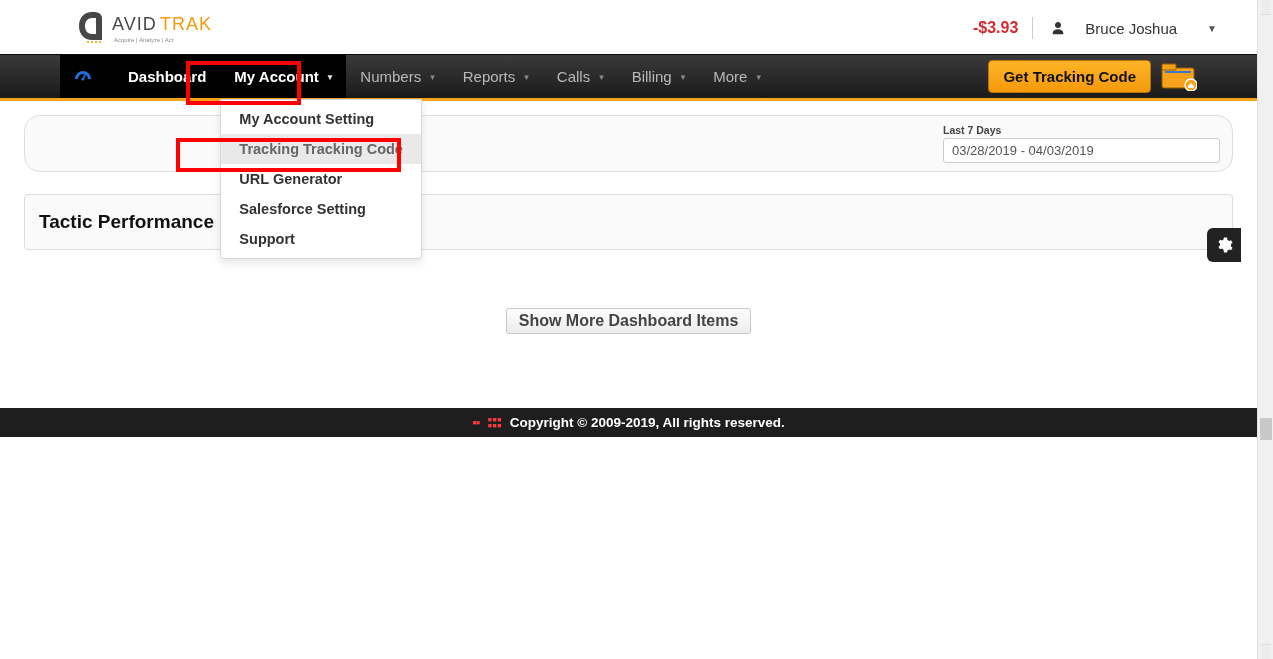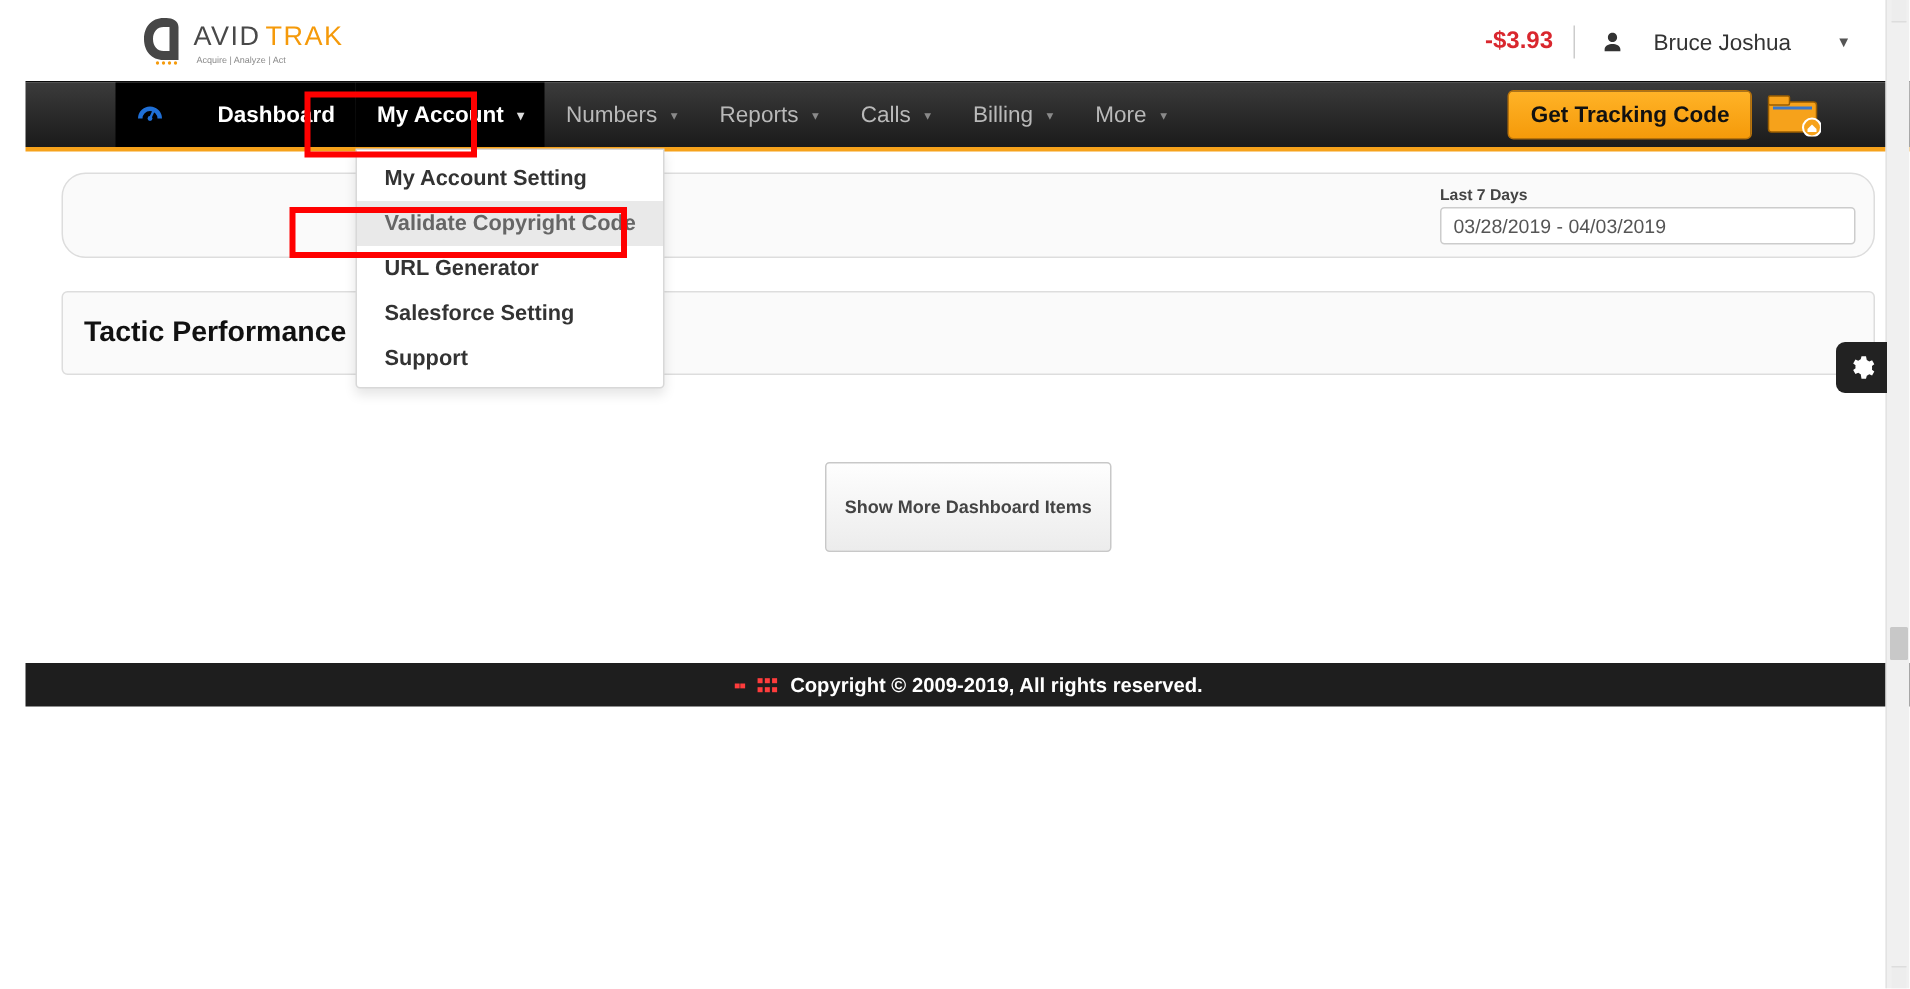--- a/index.html
+++ b/index.html
@@ -9,21 +9,20 @@
     color: #333;
     background: #fff;
     width: 1273px;
     position: relative;
   }
   .viewport {
     width: 1257px;
     min-height: 659px;
     position: relative;
     background: #fff;
-    margin-left: 17px;
   }
   
   .topbar {
     display: flex;
     align-items: center;
     justify-content: space-between;
     padding: 6px 30px 4px 70px;
     background: #fff;
   }
   .logo { display: flex; align-items: center; }
@@ -189,22 +188,22 @@
     color: #111;
   }
   .show-more-wrap {
     text-align: center;
     margin-top: 58px;
   }
   .btn-showmore {
     background: linear-gradient(to bottom, #fefefe, #ececec);
     border: 1px solid #c8c8c8;
     border-radius: 3px;
-    padding: 22px 12px;
-    font-size: 12px;
+    padding: 3px 12px;
+    font-size: 16px;
     font-weight: 700;
     color: #444;
     cursor: pointer;
   }
   
   .footer {
     background: #1e1e1e;
     color: #fff;
     text-align: center;
     padding: 7px 0;
@@ -302,21 +301,21 @@
             </svg>
         </span>
         <span>Dashboard</span>
       </div>
       <div class="nav-item active-account" style="position:relative;">
         <span>My Account</span>
         <span class="caret" style="color:#ddd">▾</span>
 
         <div class="dropdown">
           <div class="dropdown-item">My Account Setting</div>
-          <div class="dropdown-item hovered">Validate Copyright Code</div>
+          <div class="dropdown-item hovered">Tracking Tracking Code</div>
           <div class="dropdown-item">URL Generator</div>
           <div class="dropdown-item">Salesforce Setting</div>
           <div class="dropdown-item">Support</div>
         </div>
       </div>
       <div class="nav-item">
         <span>Numbers</span>
         <span class="caret">▾</span>
       </div>
       <div class="nav-item">

